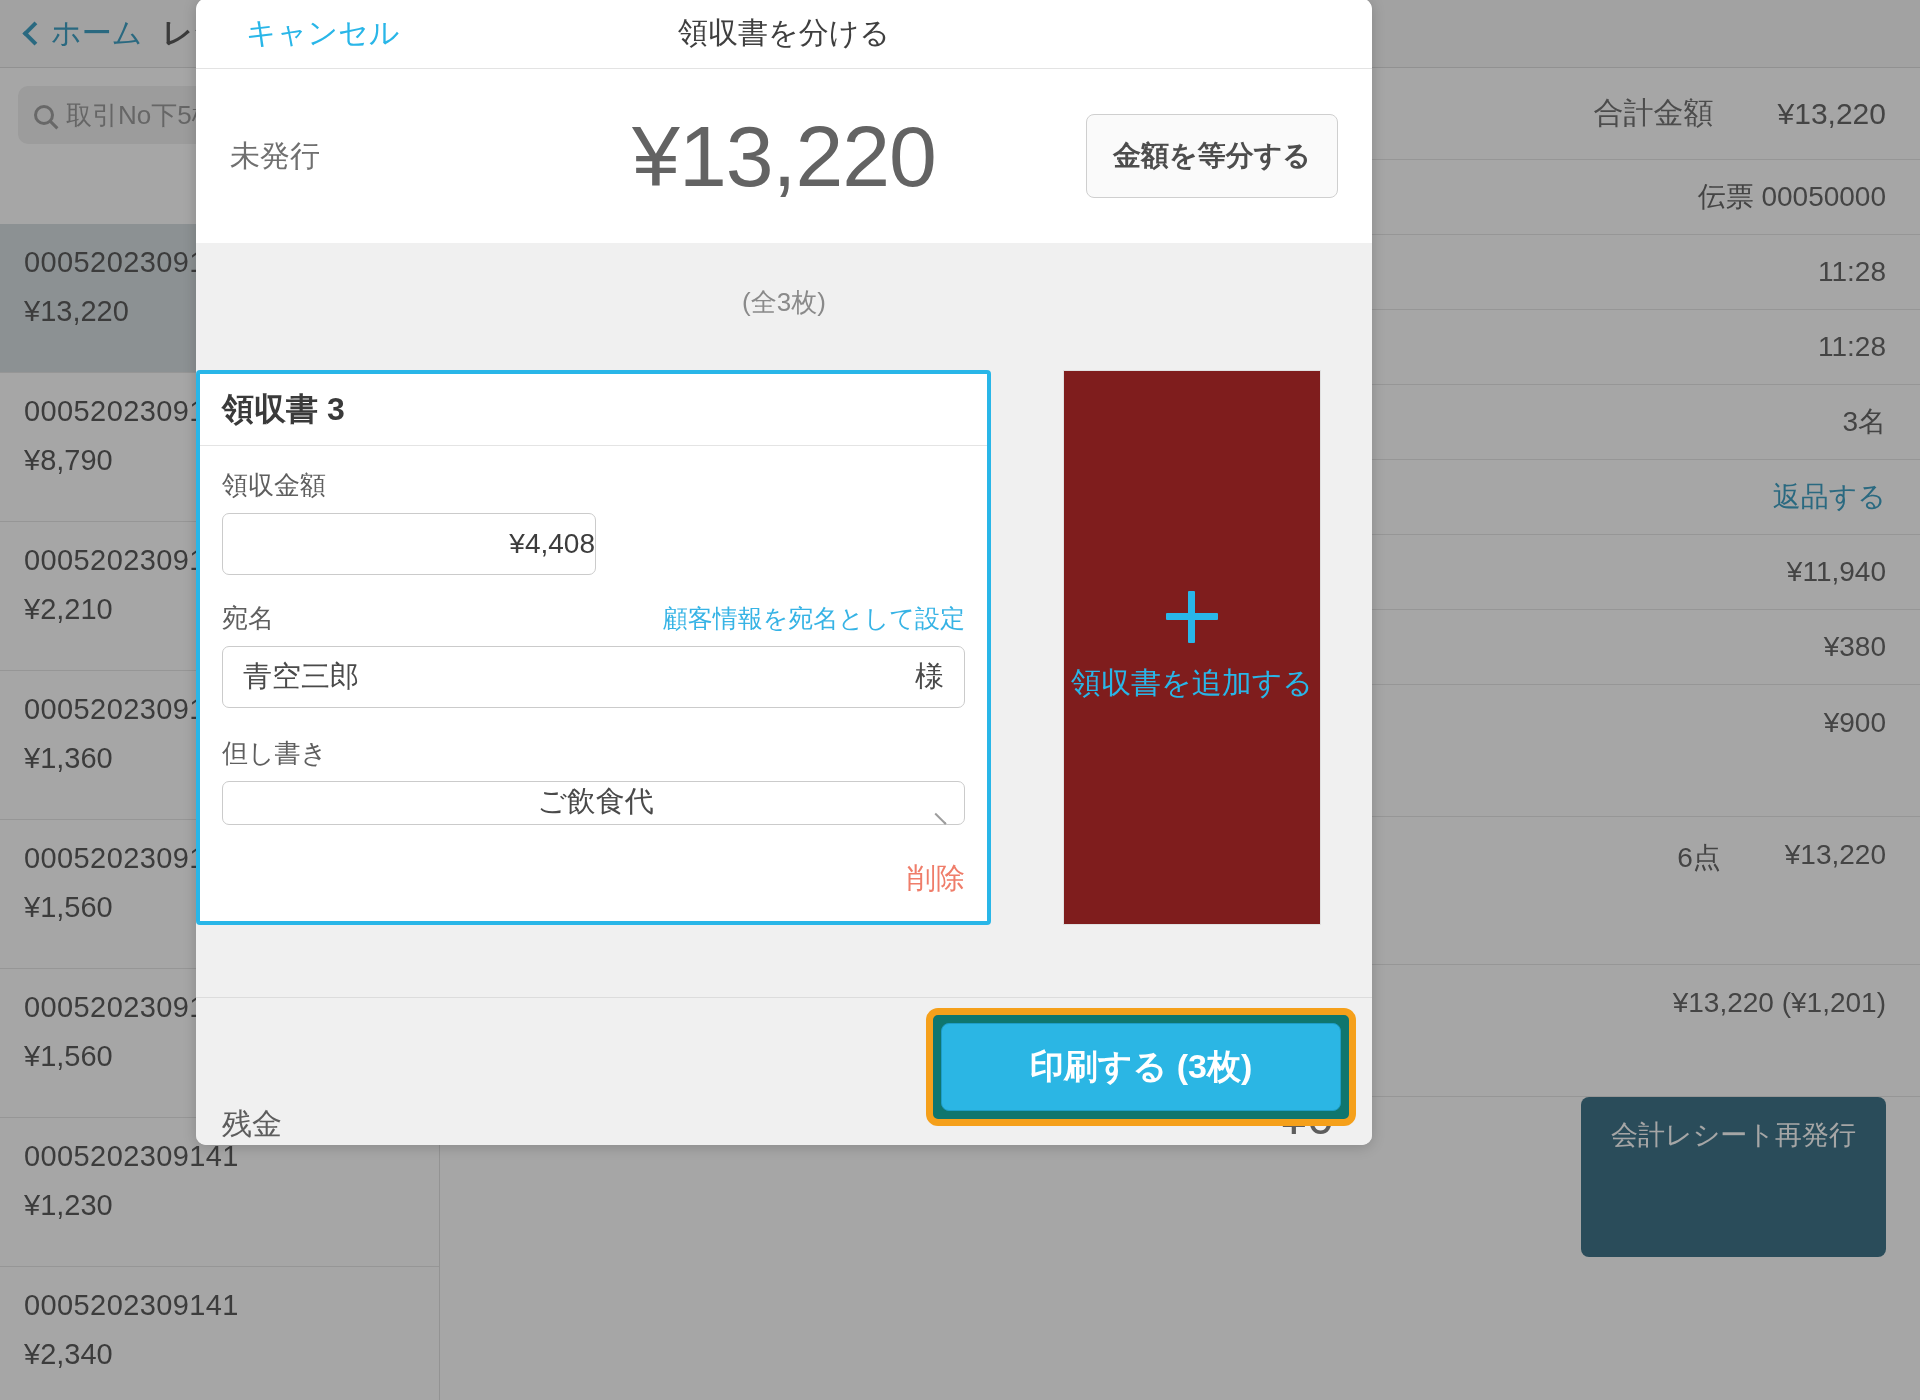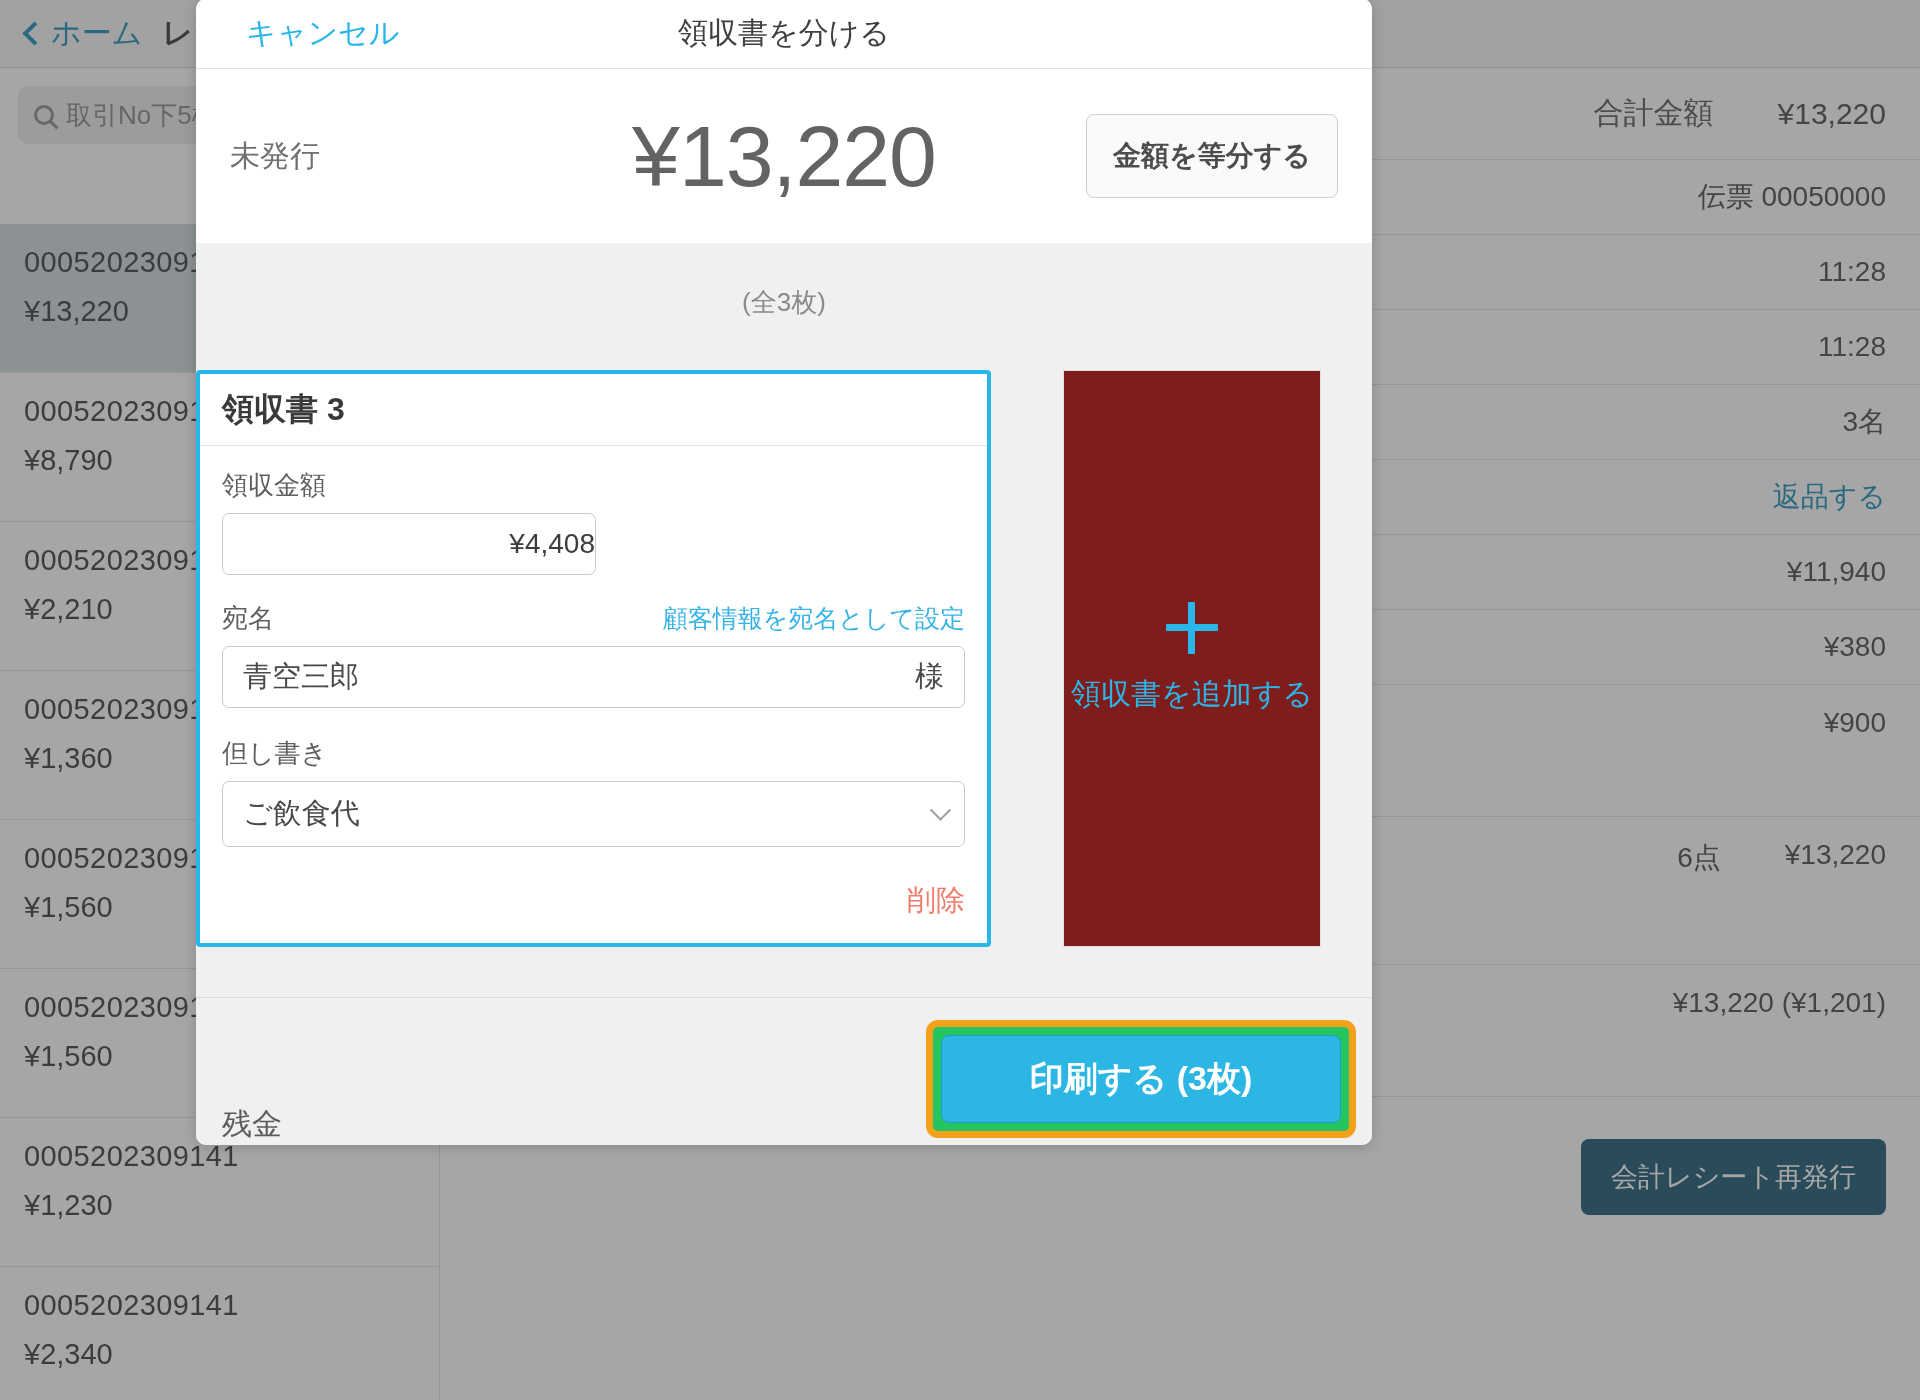--- a/index.html
+++ b/index.html
@@ -66,21 +66,21 @@
     height: 75px; border-bottom: 1px solid #e1e1e1;
     display: flex; align-items: center; justify-content: flex-end;
     padding-right: 34px; font-size: 28px; color: #4a4a4a; gap: 64px;
   }
   .det-row.h { height: 92px; font-size: 30px; }
   .det-row .lbl { color: #5a5a5a; }
   .det-row .link { color: #1b8fba; }
   .det-row.tall { height: 132px; align-items: flex-start; padding-top: 22px; }
   .det-row.tall2 { height: 148px; align-items: flex-start; padding-top: 22px; }
   .det-actions {
-    height: 160px; display: flex; align-items: center;
+    height: 160px; display: flex; 
     justify-content: flex-end; padding-right: 34px;
   }
   .reissue-btn {
     background: #1a5a73; color: #ffffff; font-size: 27px;
     border-radius: 8px; padding: 20px 30px; white-space: nowrap;
   }
 
   .dimmer { position: absolute; inset: 0; background: rgba(60,60,60,0.46); }
 
   
@@ -143,23 +143,23 @@
     display: flex; align-items: center; justify-content: flex-end;
     padding-right: 0; font-size: 28px; color: #3d3d3d; margin-bottom: 26px;
   }
   .name-input {
     height: 62px; border: 1px solid #cbcbcb; border-radius: 7px;
     display: flex; align-items: center; padding: 0 20px;
     font-size: 29px; color: #4a4a4a; margin-bottom: 28px;
   }
   .name-suffix { margin-left: auto; font-size: 29px; color: #4a4a4a; }
   .sel-input {
-    height: 66px; border: 1px solid #cbcbcb; border-radius: 7px;
+    height: 44px; border: 1px solid #cbcbcb; border-radius: 7px;
     display: flex; align-items: center; padding: 0 16px 0 20px;
-    font-size: 29px; color: #4a4a4a; margin-bottom: 26px;
+    font-size: 29px; color: #4a4a4a; margin-bottom: 26px; flex-direction: column;
   }
   .chev-down {
     margin-left: auto; width: 15px; height: 15px;
     border-right: 2px solid #9d9d9d; border-bottom: 2px solid #9d9d9d;
     transform: rotate(45deg) translate(-3px,-3px);
   }
   .rcard-foot {
     display: flex; justify-content: flex-end; padding: 8px 22px 22px 22px;
   }
   .del-link { font-size: 29px; color: #ef7d6a; }
@@ -182,23 +182,23 @@
   .modal-foot {
     height: 148px; background: #f0f0f0; border-top: 1px solid #dcdcdc;
     display: flex; align-items: flex-end; padding: 0 0 0 26px; flex: none;
     position: relative;
   }
   .foot-label { font-size: 30px; color: #5d5d5d; }
   .foot-amount {
     margin-left: auto; margin-right: 38px; font-size: 48px; color: #5d5d5d;
   }
   .print-wrap {
-    position: absolute; right: 16px; top: 22px;
+    position: absolute; right: 16px; top: 10px;
     border: 7px solid #f5a01b; border-radius: 12px;
-    padding: 8px; background: #22c55e;
+    padding: 8px; background: #0f766e;
   }
   .print-btn {
     width: 400px; height: 88px; background: #2bb6e4;
     border: 1px solid #1e9dc8; border-radius: 8px;
     display: flex; align-items: center; justify-content: center;
     color: #ffffff; font-size: 34px; font-weight: 700;
   }
 </style>
 </head>
 <body>

